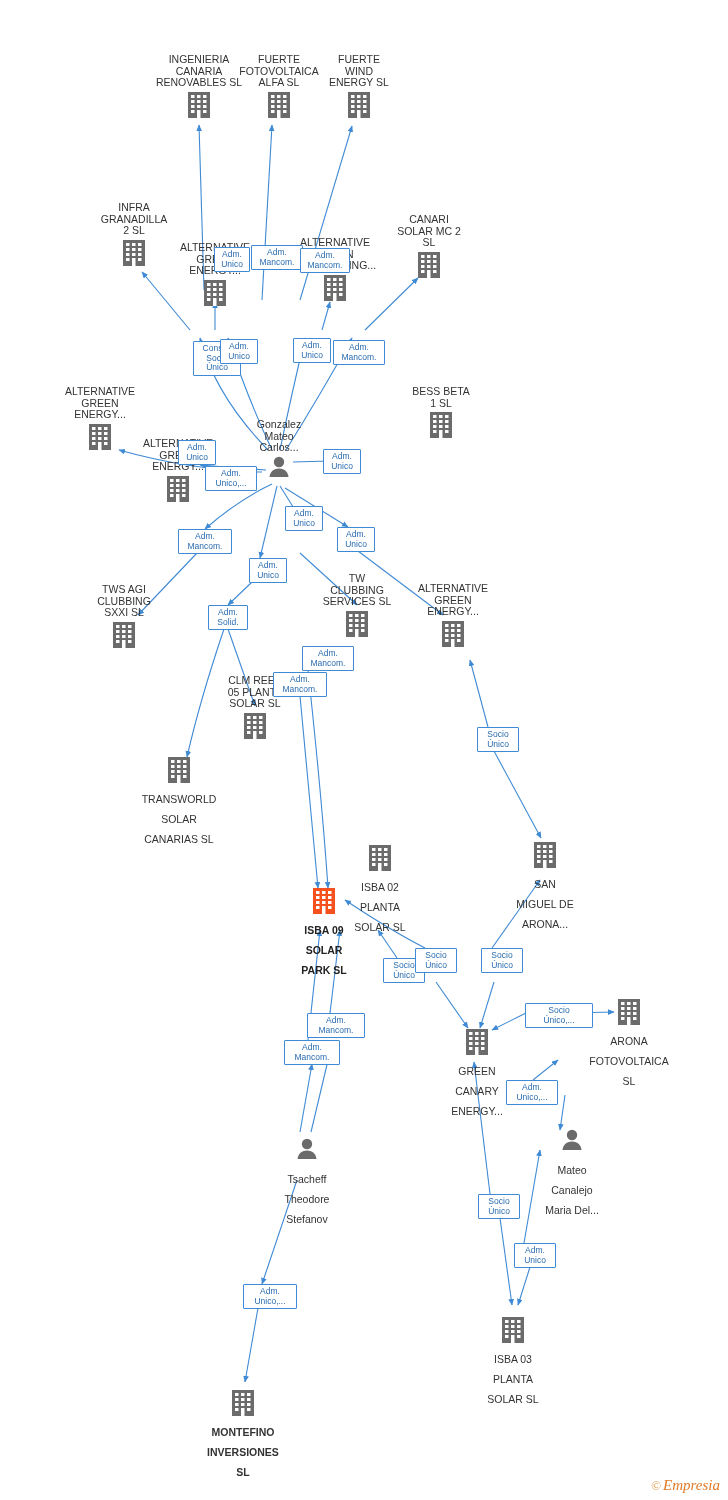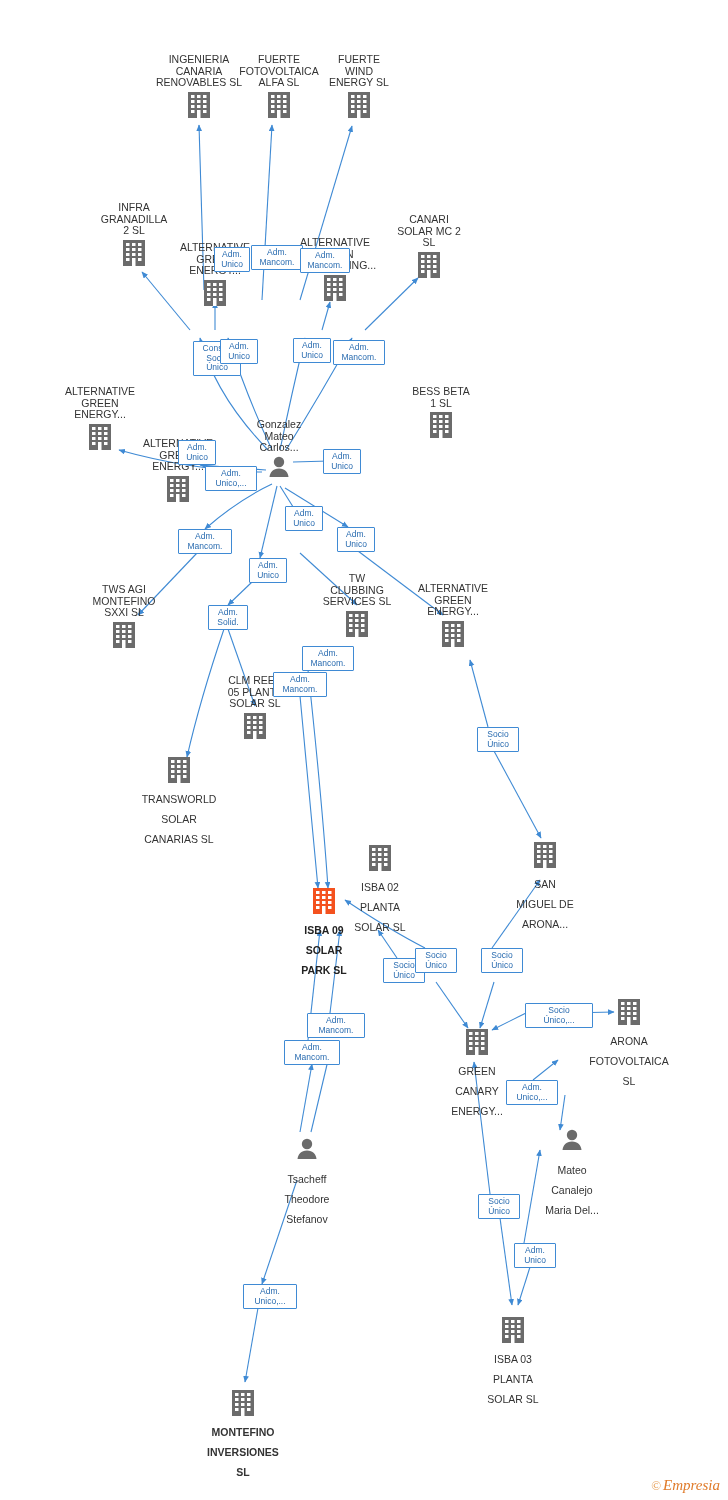--- a/index.html
+++ b/index.html
@@ -361,21 +361,21 @@
               <rect x="11" y="15" width="3.5" height="3"></rect>
               <rect x="17" y="15" width="3.5" height="3"></rect>
               <rect x="5" y="20" width="3.5" height="3"></rect>
               <rect x="17" y="20" width="3.5" height="3"></rect>
               <rect x="11" y="20" width="3.5" height="8"></rect>
             </g>
           </svg></span>
       </div>
       <div class="node" style="top: 584px; left: 124px;">
         <span class="caption-above">TWS AGI
-MONTEFINO
+CLUBBING
 SXXI  SL</span>
         <span class="glyph"><svg width="26" height="30" viewBox="0 0 26 30">
             <rect x="2" y="2" width="22" height="26" fill="#6b6b6b"></rect>
             <g fill="#ffffff">
               <rect x="5" y="5" width="3.5" height="3"></rect>
               <rect x="11" y="5" width="3.5" height="3"></rect>
               <rect x="17" y="5" width="3.5" height="3"></rect>
               <rect x="5" y="10" width="3.5" height="3"></rect>
               <rect x="11" y="10" width="3.5" height="3"></rect>
               <rect x="17" y="10" width="3.5" height="3"></rect>

